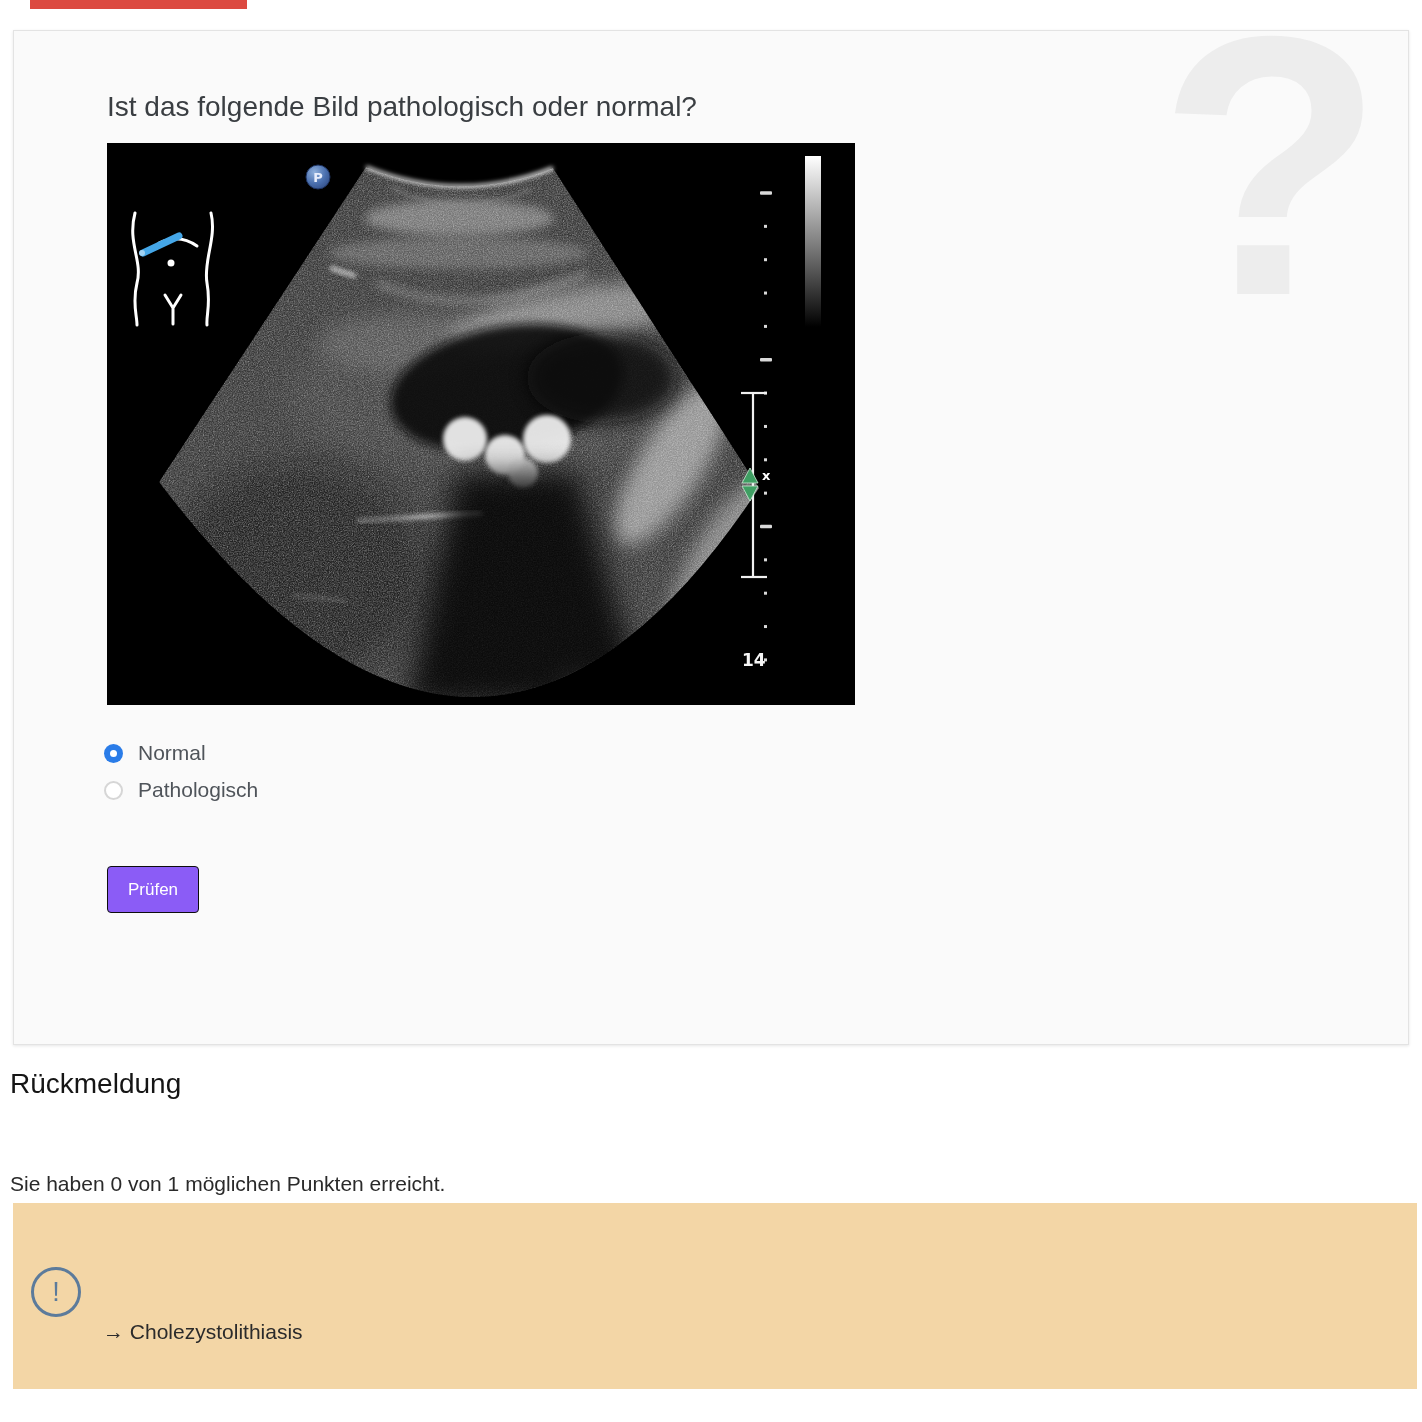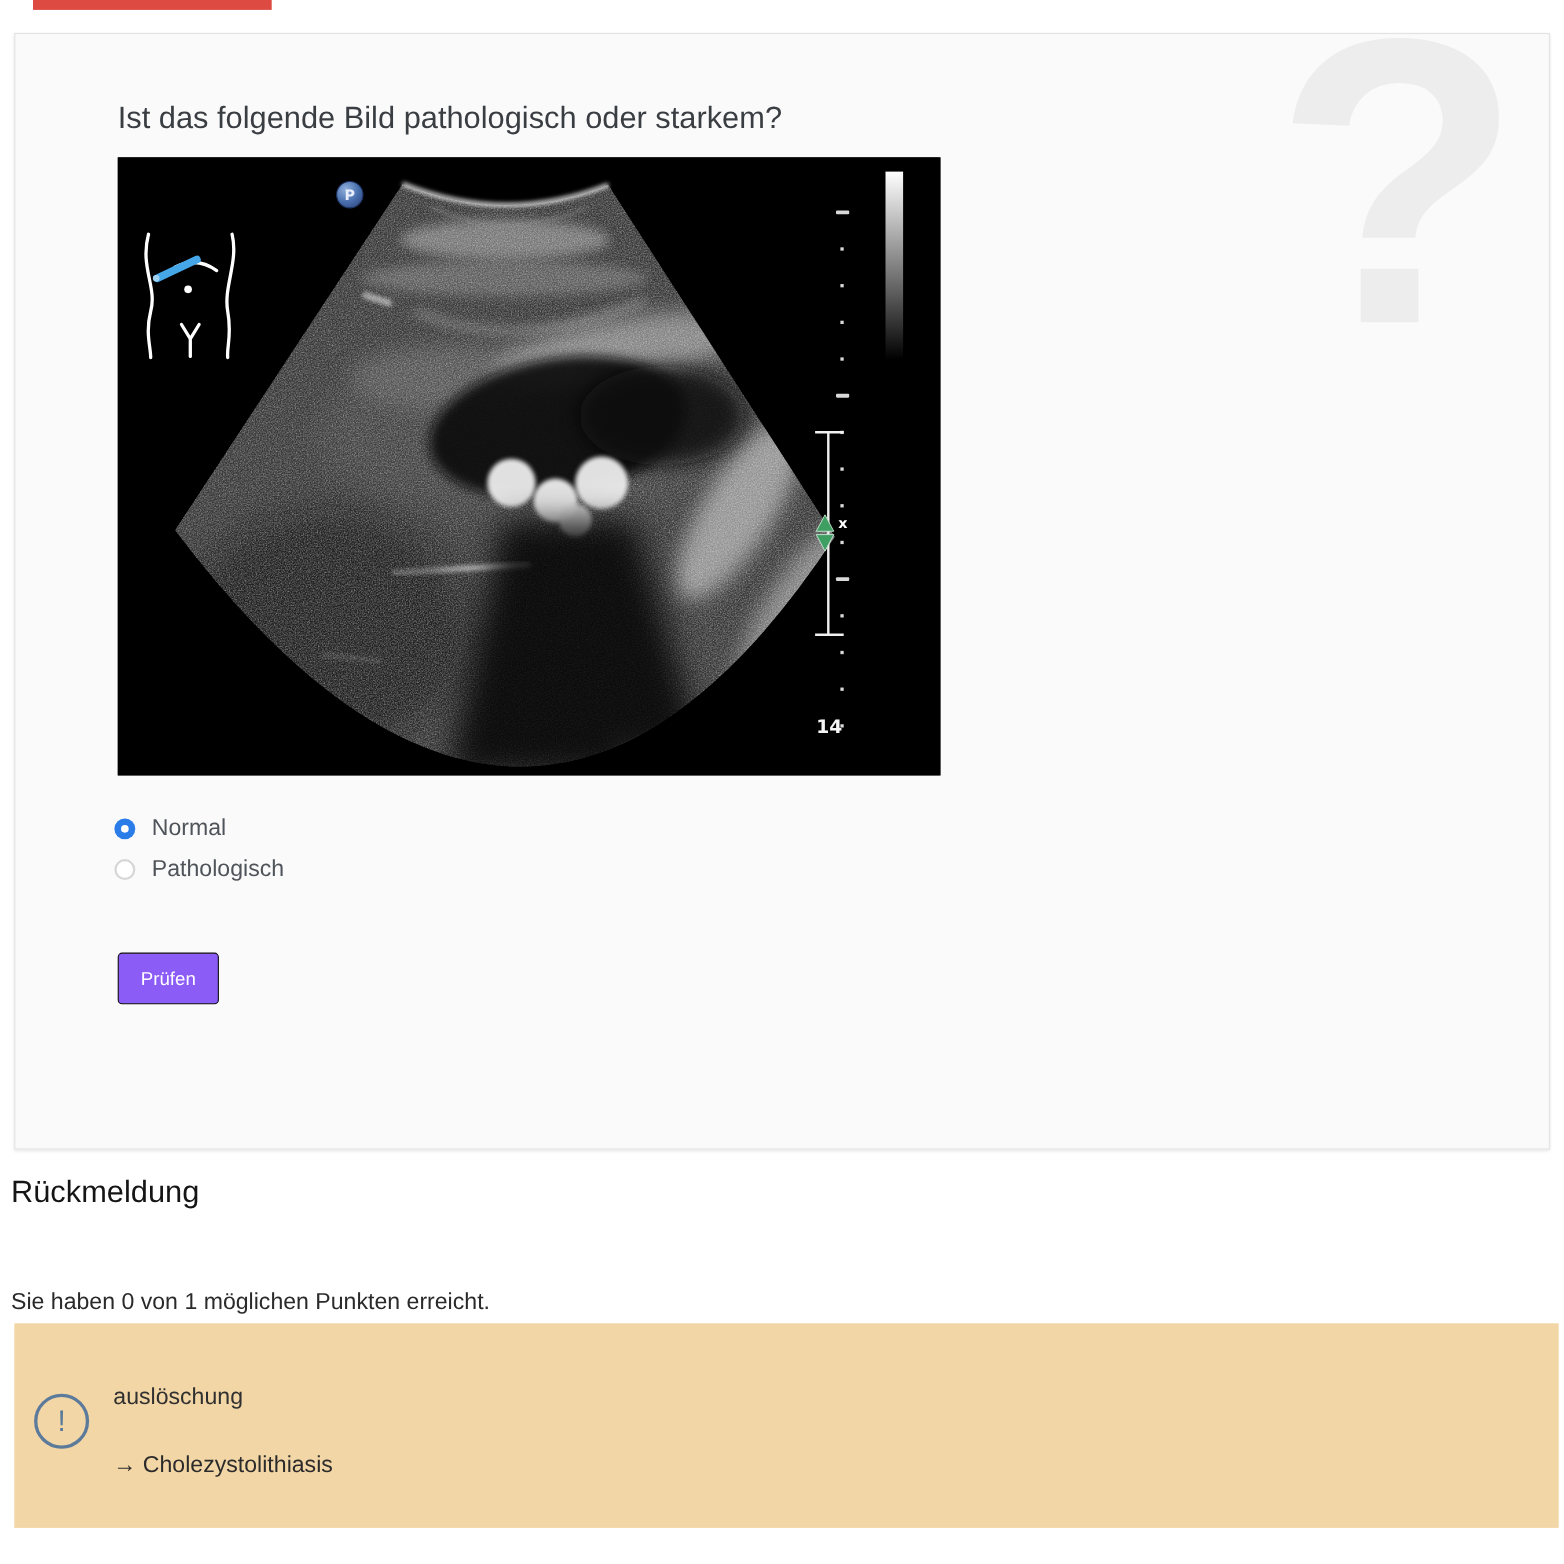--- a/index.html
+++ b/index.html
@@ -48,21 +48,21 @@
 <body>
 
 <div id="app">
 
   <div class="abs top-accent"></div>
 
   <div class="abs card"></div>
 
   <div class="abs watermark">?</div>
 
-  <div class="abs q-title">Ist das folgende Bild pathologisch oder starkem?</div>
+  <div class="abs q-title">Ist das folgende Bild pathologisch oder normal?</div>
 
   <div class="abs us-wrap">
     <svg width="748" height="562" viewBox="0 0 748 562" xmlns="http://www.w3.org/2000/svg">
       <defs>
         <clipPath id="fanClip">
             <path d="M259,24 Q353,62 446,25 L652,345 Q375,766 52,339 Z"></path>
           </clipPath>
         <filter id="b2" x="-30%" y="-30%" width="160%" height="160%">
             <feGaussianBlur stdDeviation="2"></feGaussianBlur>
           </filter>
@@ -199,20 +199,19 @@
   </div>
 
   <div class="abs check-btn">Prüfen</div>
 
   <div class="abs fb-heading">Rückmeldung</div>
   <div class="abs fb-score">Sie haben 0 von 1 möglichen Punkten erreicht.</div>
 
   <div class="abs fb-box">
     <div class="fb-icon">!</div>
     <div class="fb-text">
-      <div>auslöschung</div>
     </div>
     <div class="fb-diag">
       <span>→ </span><span class="bold">Cholezystolithiasis</span>
     </div>
   </div>
 
 </div>
 
 </body></html>

